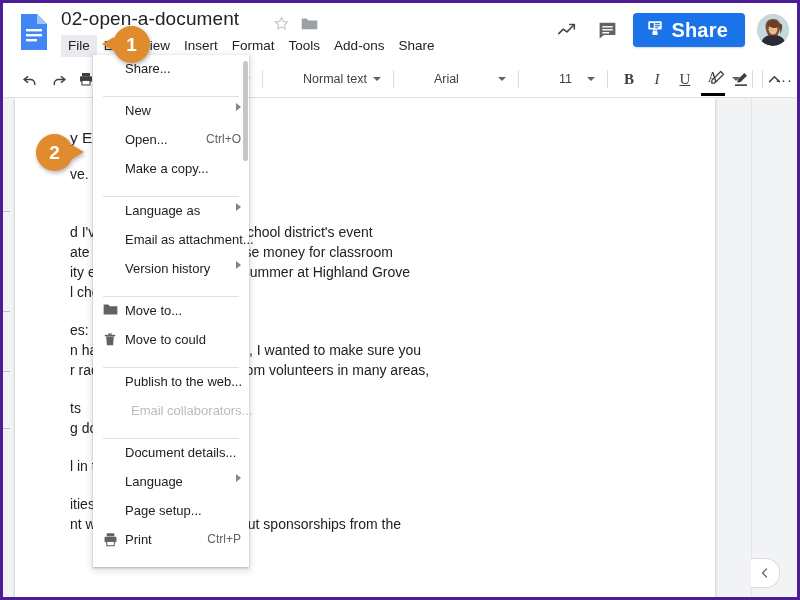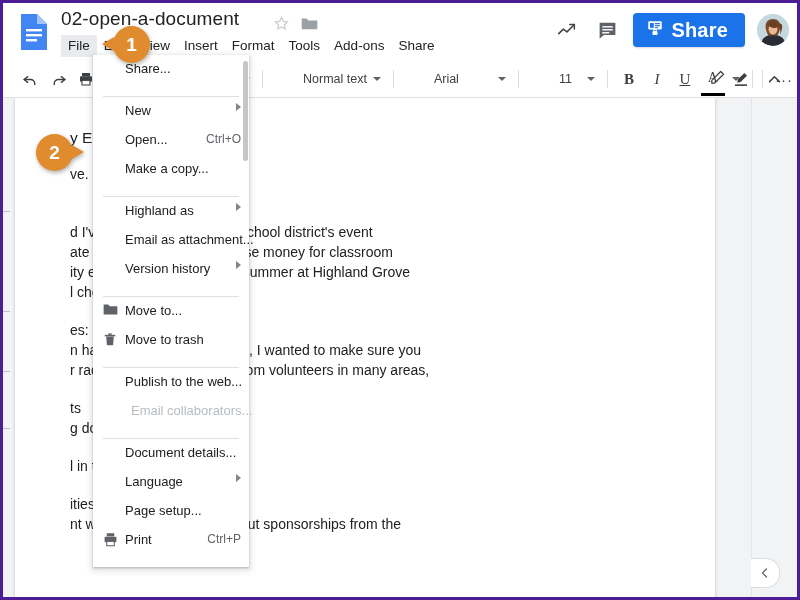--- a/index.html
+++ b/index.html
@@ -578,21 +578,21 @@
 
     <div class="mi">
       <span class="mi-ico"></span>
       <span class="mi-label">Make a copy...</span>
     </div>
 
     <div class="mi-sep"></div>
 
     <div class="mi">
       <span class="mi-ico"></span>
-      <span class="mi-label">Highland as</span>
+      <span class="mi-label">Language as</span>
       <span class="mi-arrow"></span>
     </div>
 
     <div class="mi">
       <span class="mi-ico"></span>
       <span class="mi-label">Email as attachment...</span>
     </div>
 
     <div class="mi">
       <span class="mi-ico"></span>
@@ -613,21 +613,21 @@
     </div>
 
     <div class="mi">
       <span class="mi-ico">
         <svg width="14" height="15" viewBox="0 0 24 24" fill="#5f6368">
             <rect x="3" y="4" width="18" height="2.6"></rect>
             <rect x="9" y="1.5" width="6" height="2.5"></rect>
             <path d="M5.4 7h13.2l-1.3 15H6.7z"></path>
           </svg>
       </span>
-      <span class="mi-label">Move to trash</span>
+      <span class="mi-label">Move to could</span>
     </div>
 
     <div class="mi-sep"></div>
 
     <div class="mi">
       <span class="mi-ico"></span>
       <span class="mi-label">Publish to the web...</span>
     </div>
 
     <div class="mi disabled">

